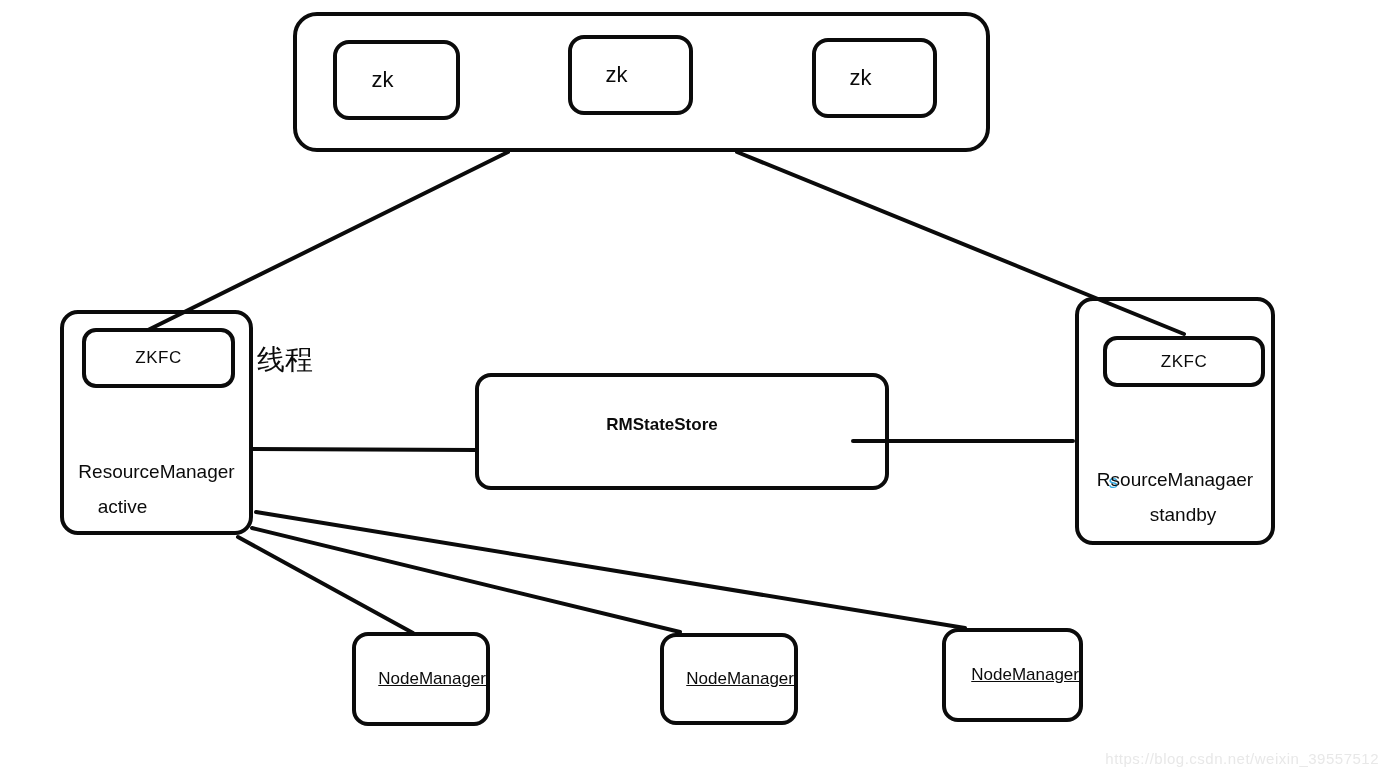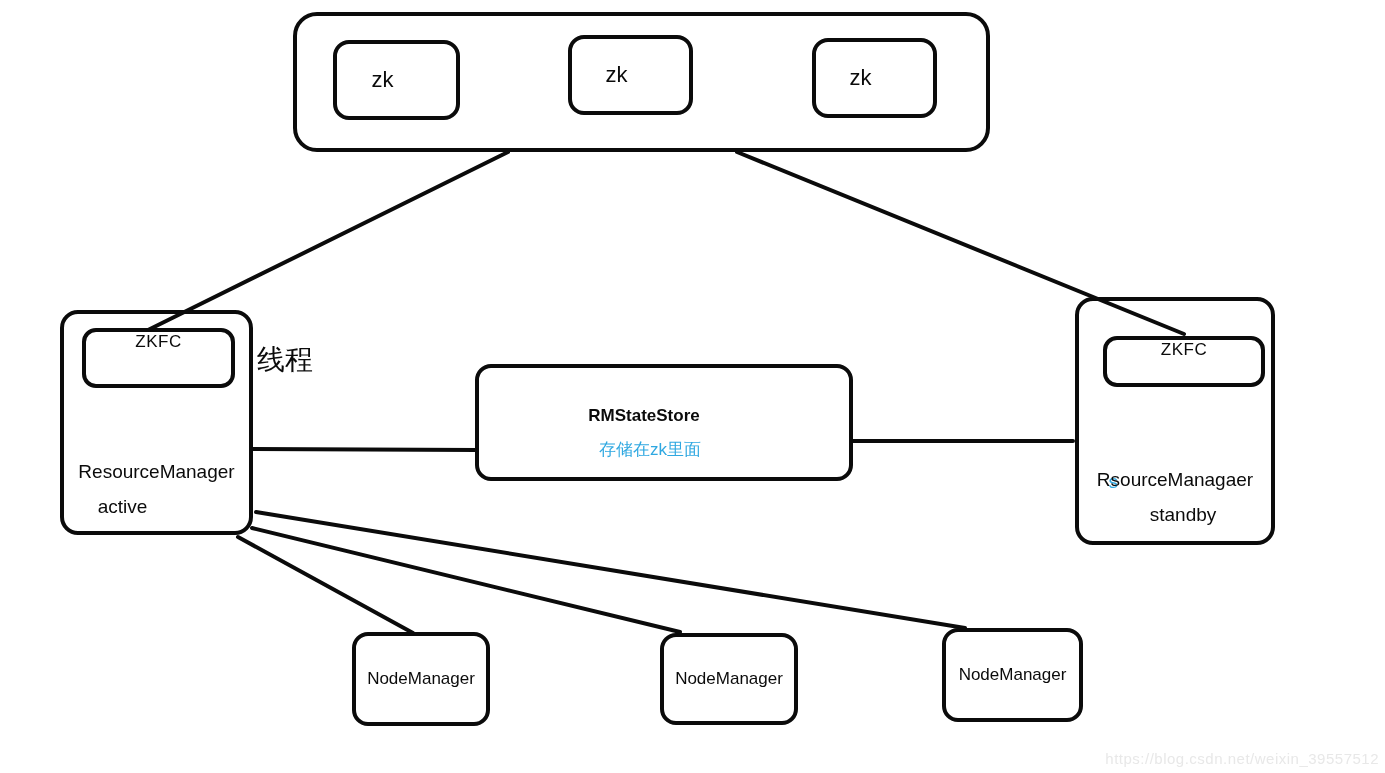--- a/index.html
+++ b/index.html
@@ -21,41 +21,41 @@
   
   .zk-cluster{left:293px;top:12px;width:697px;height:140px;border-radius:24px;}
   .zk-node{border-radius:16px;display:flex;align-items:center;justify-content:center;}
   .zk-node .lbl{font-size:22px;transform:translateX(-14px);}
   .zk-1{left:36px;top:24px;width:127px;height:80px;}
   .zk-2{left:271px;top:19px;width:125px;height:80px;}
   .zk-3{left:515px;top:22px;width:125px;height:80px;}
   
   .rm-active{left:60px;top:310px;width:193px;height:225px;}
   .rm-standby{left:1075px;top:297px;width:200px;height:248px;}
-  .zkfc{border-radius:14px;display:flex;justify-content:center;}
+  .zkfc{border-radius:14px;display:flex;align-items:center;justify-content:center;}
   .zkfc .lbl{font-size:17px;letter-spacing:.5px;}
   .zkfc-active{left:18px;top:14px;width:153px;height:60px;}
   .zkfc-standby{left:24px;top:35px;width:162px;height:51px;}
   .rm-line{position:absolute;left:0;right:0;text-align:center;font-size:19px;line-height:24px;white-space:nowrap;}
   .rm-active .rm-title{top:146px;}
   .rm-active .rm-sub{top:181px;transform:translateX(-34px);}
   .rm-standby .rm-title{top:167px;}
   .rm-standby .rm-sub{top:202px;margin-left:16px;}
   
   .s-wrap{position:relative;display:inline-block;}
   .s-ghost{position:absolute;left:-2px;top:2px;color:#2fa8e1;}
   .s-main{position:relative;color:#0b0b0b;}
   
   .thread-note{position:absolute;left:257px;top:341px;font-size:28px;}
   
-  .statestore{left:475px;top:364px;width:378px;height:117px;border-radius:16px;}
+  .statestore{left:475px;top:373px;width:414px;height:117px;border-radius:16px;}
   .ss-title{position:absolute;left:0;right:0;top:38px;text-align:center;font-size:17px;font-weight:600;transform:translateX(-20px);}
   .ss-note{position:absolute;left:0;right:0;top:70px;text-align:center;font-size:17px;color:#2fa8e1;transform:translateX(-14px);}
   
-  .nm{border-radius:16px;display:flex;align-items:center;justify-content:center;}
+  .nm{border-radius:16px;display:flex;align-items:center;justify-content:flex-end;text-decoration:underline;}
   .nm .lbl{font-size:17px;white-space:nowrap;}
   .nm-1{left:352px;top:632px;width:138px;height:94px;}
   .nm-2{left:660px;top:633px;width:138px;height:92px;}
   .nm-3{left:942px;top:628px;width:141px;height:94px;}
   
   .connectors{position:absolute;left:0;top:0;width:1385px;height:773px;z-index:5;pointer-events:none;}
   .connectors line{stroke:#0b0b0b;stroke-width:4;stroke-linecap:round;}
   
   .watermark{position:absolute;right:6px;bottom:6px;font-size:15px;color:#e8e8e8;letter-spacing:.5px;}
 </style>
@@ -81,21 +81,20 @@
       <span class="lbl">ZKFC</span>
     </div>
     <div class="rm-line rm-title">ResourceManager</div>
     <div class="rm-line rm-sub">active</div>
   </div>
 
   <div class="thread-note">线程</div>
 
   <div class="box statestore">
     <div class="ss-title">RMStateStore</div>
-    <div class="ss-note">存储在zk里面</div>
   </div>
 
   <div class="box rm-standby">
     <div class="box zkfc zkfc-standby">
       <span class="lbl">ZKFC</span>
     </div>
     <div class="rm-line rm-title"><span>R</span><span class="s-wrap"><span class="s-ghost">s</span><span class="s-main">s</span></span><span>ourceManagaer</span></div>
     <div class="rm-line rm-sub">standby</div>
   </div>
 

